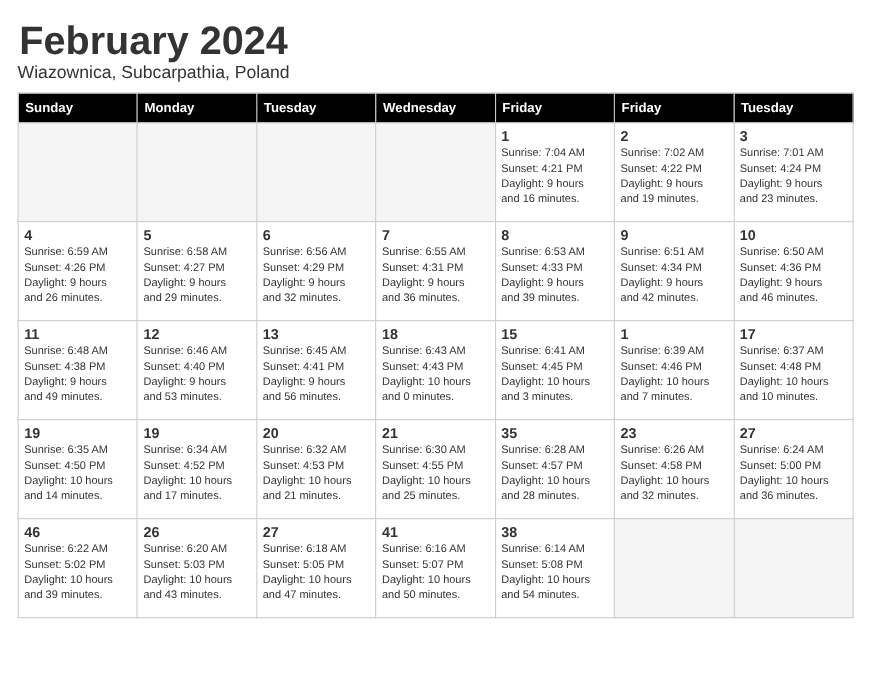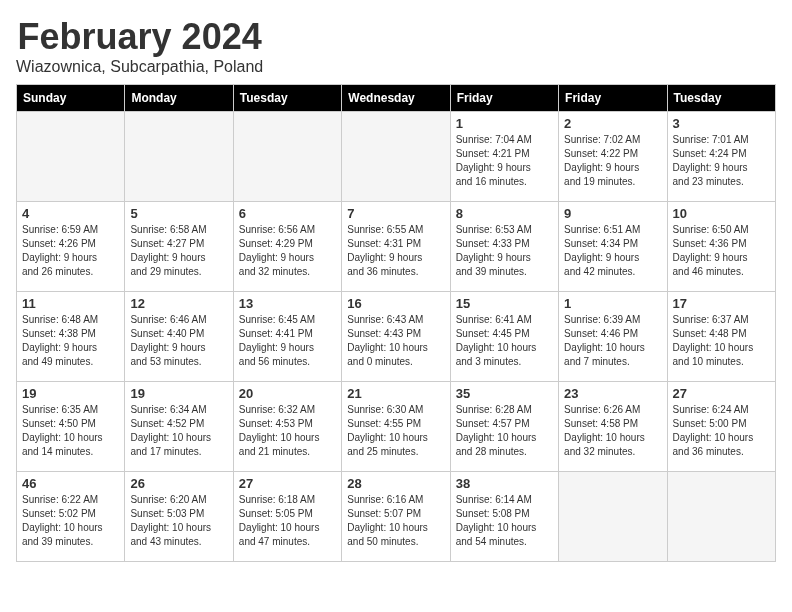--- a/index.html
+++ b/index.html
@@ -171,21 +171,21 @@
         </td>
         <td>
           <div class="day-number">12</div>
           <div class="day-info">Sunrise: 6:46 AM<br>Sunset: 4:40 PM<br>Daylight: 9 hours<br>and 53 minutes.</div>
         </td>
         <td>
           <div class="day-number">13</div>
           <div class="day-info">Sunrise: 6:45 AM<br>Sunset: 4:41 PM<br>Daylight: 9 hours<br>and 56 minutes.</div>
         </td>
         <td>
-          <div class="day-number">16</div>
+          <div class="day-number">18</div>
           <div class="day-info">Sunrise: 6:43 AM<br>Sunset: 4:43 PM<br>Daylight: 10 hours<br>and 0 minutes.</div>
         </td>
         <td>
           <div class="day-number">15</div>
           <div class="day-info">Sunrise: 6:41 AM<br>Sunset: 4:45 PM<br>Daylight: 10 hours<br>and 3 minutes.</div>
         </td>
         <td>
           <div class="day-number">1</div>
           <div class="day-info">Sunrise: 6:39 AM<br>Sunset: 4:46 PM<br>Daylight: 10 hours<br>and 7 minutes.</div>
         </td>
@@ -231,21 +231,21 @@
         </td>
         <td>
           <div class="day-number">26</div>
           <div class="day-info">Sunrise: 6:20 AM<br>Sunset: 5:03 PM<br>Daylight: 10 hours<br>and 43 minutes.</div>
         </td>
         <td>
           <div class="day-number">27</div>
           <div class="day-info">Sunrise: 6:18 AM<br>Sunset: 5:05 PM<br>Daylight: 10 hours<br>and 47 minutes.</div>
         </td>
         <td>
-          <div class="day-number">28</div>
+          <div class="day-number">41</div>
           <div class="day-info">Sunrise: 6:16 AM<br>Sunset: 5:07 PM<br>Daylight: 10 hours<br>and 50 minutes.</div>
         </td>
         <td>
           <div class="day-number">38</div>
           <div class="day-info">Sunrise: 6:14 AM<br>Sunset: 5:08 PM<br>Daylight: 10 hours<br>and 54 minutes.</div>
         </td>
         <td class="empty"></td>
         <td class="empty"></td>
       </tr>
     </tbody>

